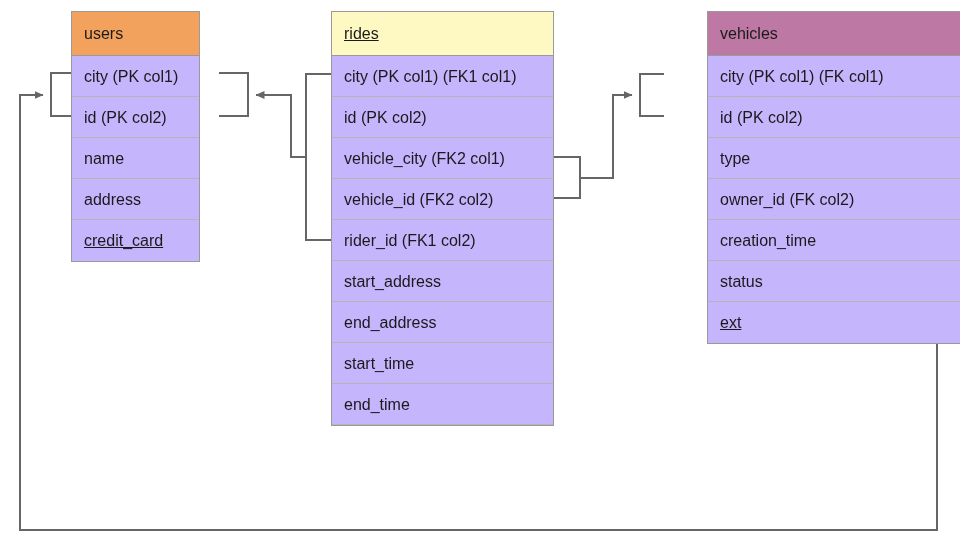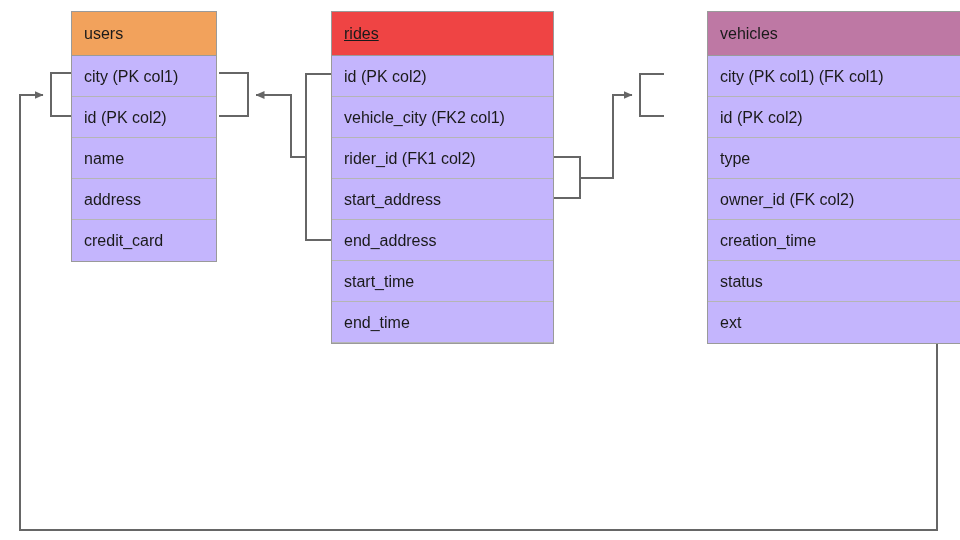--- a/index.html
+++ b/index.html
@@ -51,20 +51,21 @@
     padding: 0 12px;
     font-size: 16px;
     color: #1a1a1a;
     border-bottom: 1px solid #b5b5b5;
     background: #c4b5fd;
     overflow: hidden;
     white-space: nowrap;
   }
   .entity-field.last {
     border-bottom: none;
+    text-decoration: underline;
   }
 </style>
 </head>
 <body>
 
 <div id="canvas">
 
   <svg id="connectors" viewBox="0 0 960 540" width="960" height="540">
     <defs>
       <marker id="arrowhead" markerWidth="9" markerHeight="8" refX="8.5" refY="4" orient="auto" markerUnits="userSpaceOnUse">
@@ -84,33 +85,35 @@
       <path d="M580,178 L613,178 L613,95 L632,95" fill="none" stroke="#666666" stroke-width="2" marker-end="url(#arrowhead)"></path>
     </g>
 
     <g>
       <path d="M887,116 L913,116 L913,198 L887,198" fill="none" stroke="#666666" stroke-width="2"></path>
       <path d="M913,157 L937,157 L937,530 L20,530 L20,95 L43,95" fill="none" stroke="#666666" stroke-width="2" marker-end="url(#arrowhead)"></path>
       <path d="M71,73 L51,73 L51,116 L71,116" fill="none" stroke="#666666" stroke-width="2"></path>
     </g>
   </svg>
 
-  <div class="entity" style="left:71px; top:11px; width:146px;">
+  <div class="entity" style="left:71px; top:11px; width:129px;">
     <div class="entity-header" style="background:#f2a25c;">users</div>
     <div class="entity-field">city (PK col1)</div>
     <div class="entity-field">id (PK col2)</div>
     <div class="entity-field">name</div>
     <div class="entity-field">address</div>
     <div class="entity-field last">credit_card</div>
   </div>
 
   <div class="entity" style="left:331px; top:11px; width:223px;">
-    <div class="entity-header" style="background:#ef4444;text-decoration:underline;">rides</div>
+    <div class="entity-header" style="background:#fef9c3;text-decoration:underline;">rides</div>
+    <div class="entity-field">city (PK col1) (FK1 col1)</div>
     <div class="entity-field">id (PK col2)</div>
     <div class="entity-field">vehicle_city (FK2 col1)</div>
+    <div class="entity-field">vehicle_id (FK2 col2)</div>
     <div class="entity-field">rider_id (FK1 col2)</div>
     <div class="entity-field">start_address</div>
     <div class="entity-field">end_address</div>
     <div class="entity-field">start_time</div>
     <div class="entity-field">end_time</div>
   </div>
 
   <div class="entity" style="left:664px; top:11px; width:257px;margin-left:43px;">
     <div class="entity-header" style="background:#be78a4;">vehicles</div>
     <div class="entity-field">city (PK col1) (FK col1)</div>

